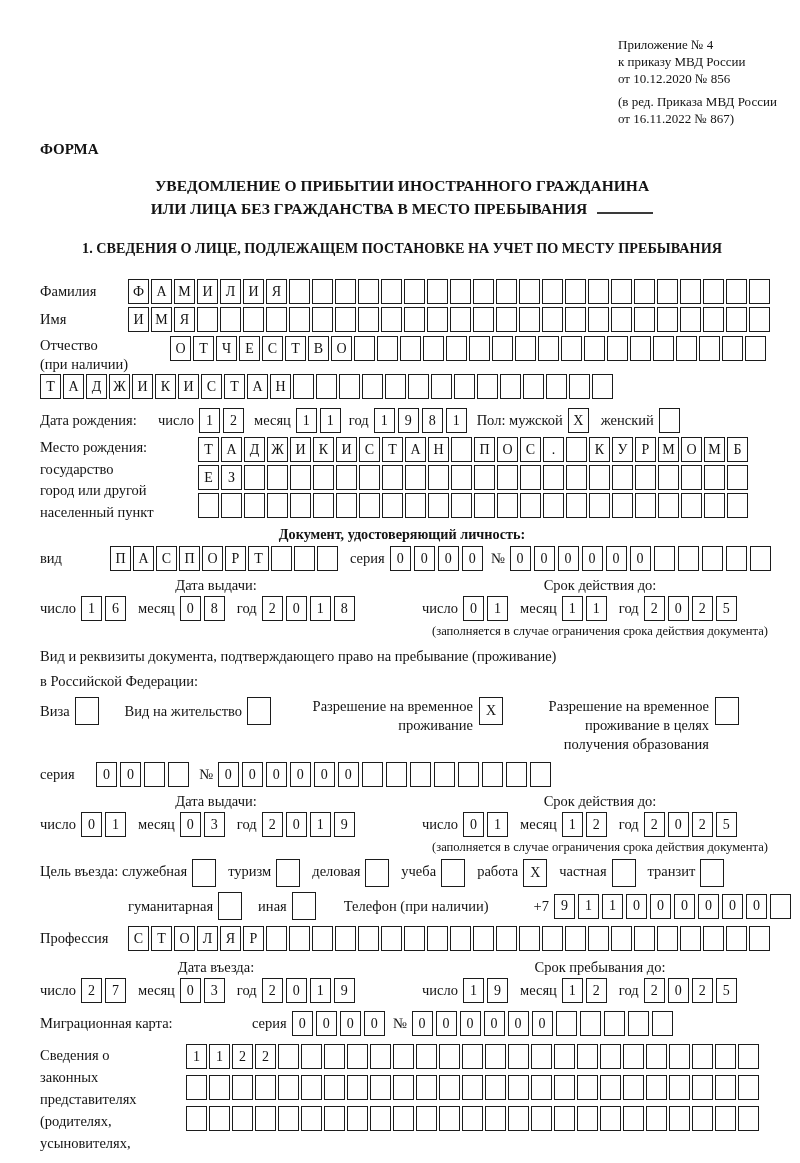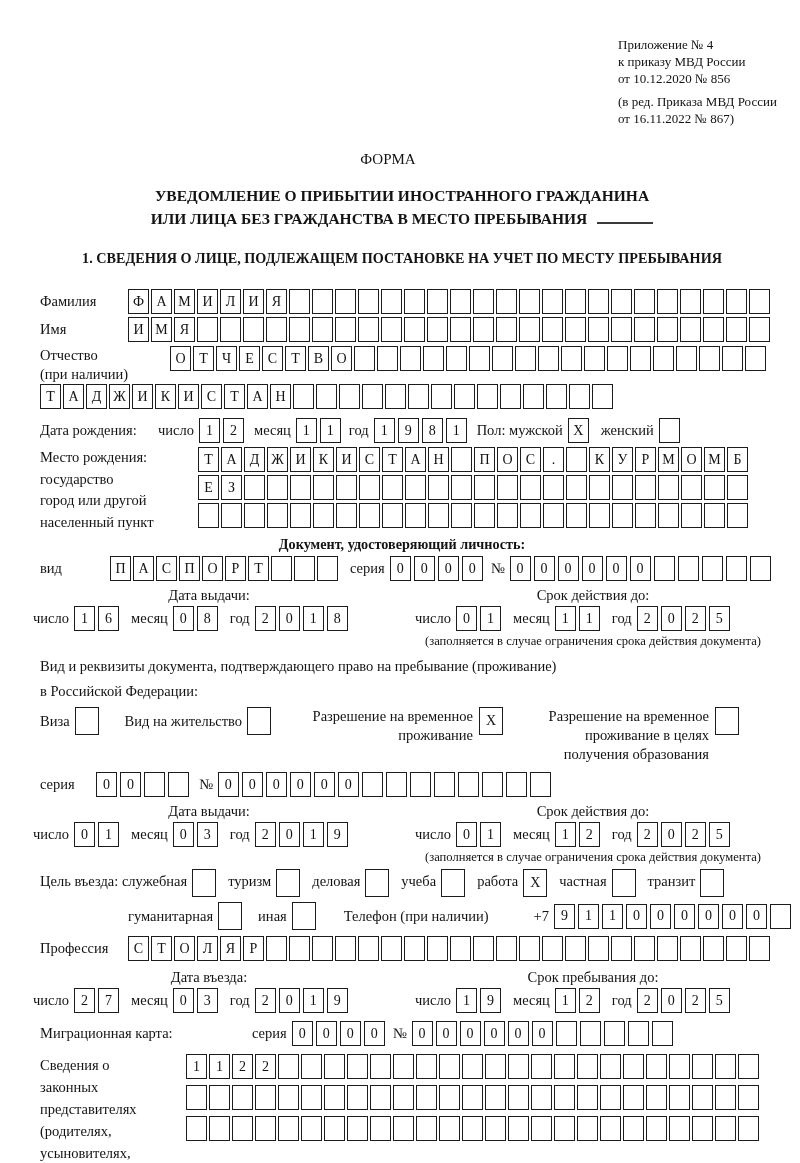--- a/index.html
+++ b/index.html
@@ -6,21 +6,21 @@
   .page{
     width:800px;height:1163px;box-sizing:border-box;
     margin:0 auto;background:#fff;color:#131313;
     padding:36px 36px 0 40px;overflow:hidden;position:relative;
     font-family:"Liberation Serif","DejaVu Serif",serif;
   }
   
   .annex{margin-left:578px;width:170px;font-size:13px;line-height:17px;}
   .annex p{margin:0;}
   .annex .gap{margin-top:6px;}
-  .forma{margin-top:24px;padding-right:28px;text-align:center;font-weight:400;font-size:15px;}
+  .forma{margin-top:14px;padding-right:28px;text-align:left;font-weight:700;font-size:15px;}
   
   .title{margin-top:16px;text-align:center;font-weight:700;font-size:15.5px;line-height:23px;}
   .blankline{display:inline-block;width:56px;height:13px;border-bottom:2px solid #3a3a3a;margin-left:10px;}
   .sec1{margin-top:20px;text-align:center;font-weight:700;font-size:14.2px;line-height:17px;}
   
   .row{display:flex;align-items:flex-start;}
   .lbl{flex:none;font-size:14.5px;line-height:25px;}
   .lbl2{flex:none;font-size:14.5px;line-height:19px;}
   .dl{flex:none;font-size:14.5px;line-height:25px;margin-right:5px;}
   .cells{display:flex;flex:none;gap:2px;}
@@ -33,21 +33,21 @@
   .chk .cell{width:24px;height:28px;}
   
   .stack{display:flex;flex-direction:column;gap:3px;}
   .bp-labels{flex:none;width:158px;}
   .bp-labels div{font-size:14.5px;line-height:21.5px;}
   .rep-labels{flex:none;width:146px;}
   .rep-labels div{font-size:14.5px;line-height:22px;}
   
   .docheading{margin-top:3px;text-align:center;font-weight:700;font-size:14.2px;line-height:17px;}
   
-  .dates{display:flex;margin-top:6px;justify-content:center;}
+  .dates{display:flex;margin-top:6px;}
   .dcol{flex:none;}
   .dhead{text-align:center;font-size:14.5px;line-height:16px;margin-bottom:3px;}
   .dline{display:flex;align-items:center;}
   .dline .cells{margin-right:12px;}
   .dline .cells:last-child{margin-right:0;}
   .dnote{font-size:12.6px;line-height:15px;text-align:center;margin-top:3px;white-space:nowrap;}
   .intro{margin-top:8px;font-size:14.5px;line-height:19px;}
   .intro p{margin:0 0 6px 0;}
   .opts{margin-top:6px;align-items:flex-start;}
   .optlbl{flex:none;font-size:14.5px;line-height:19px;text-align:right;}

